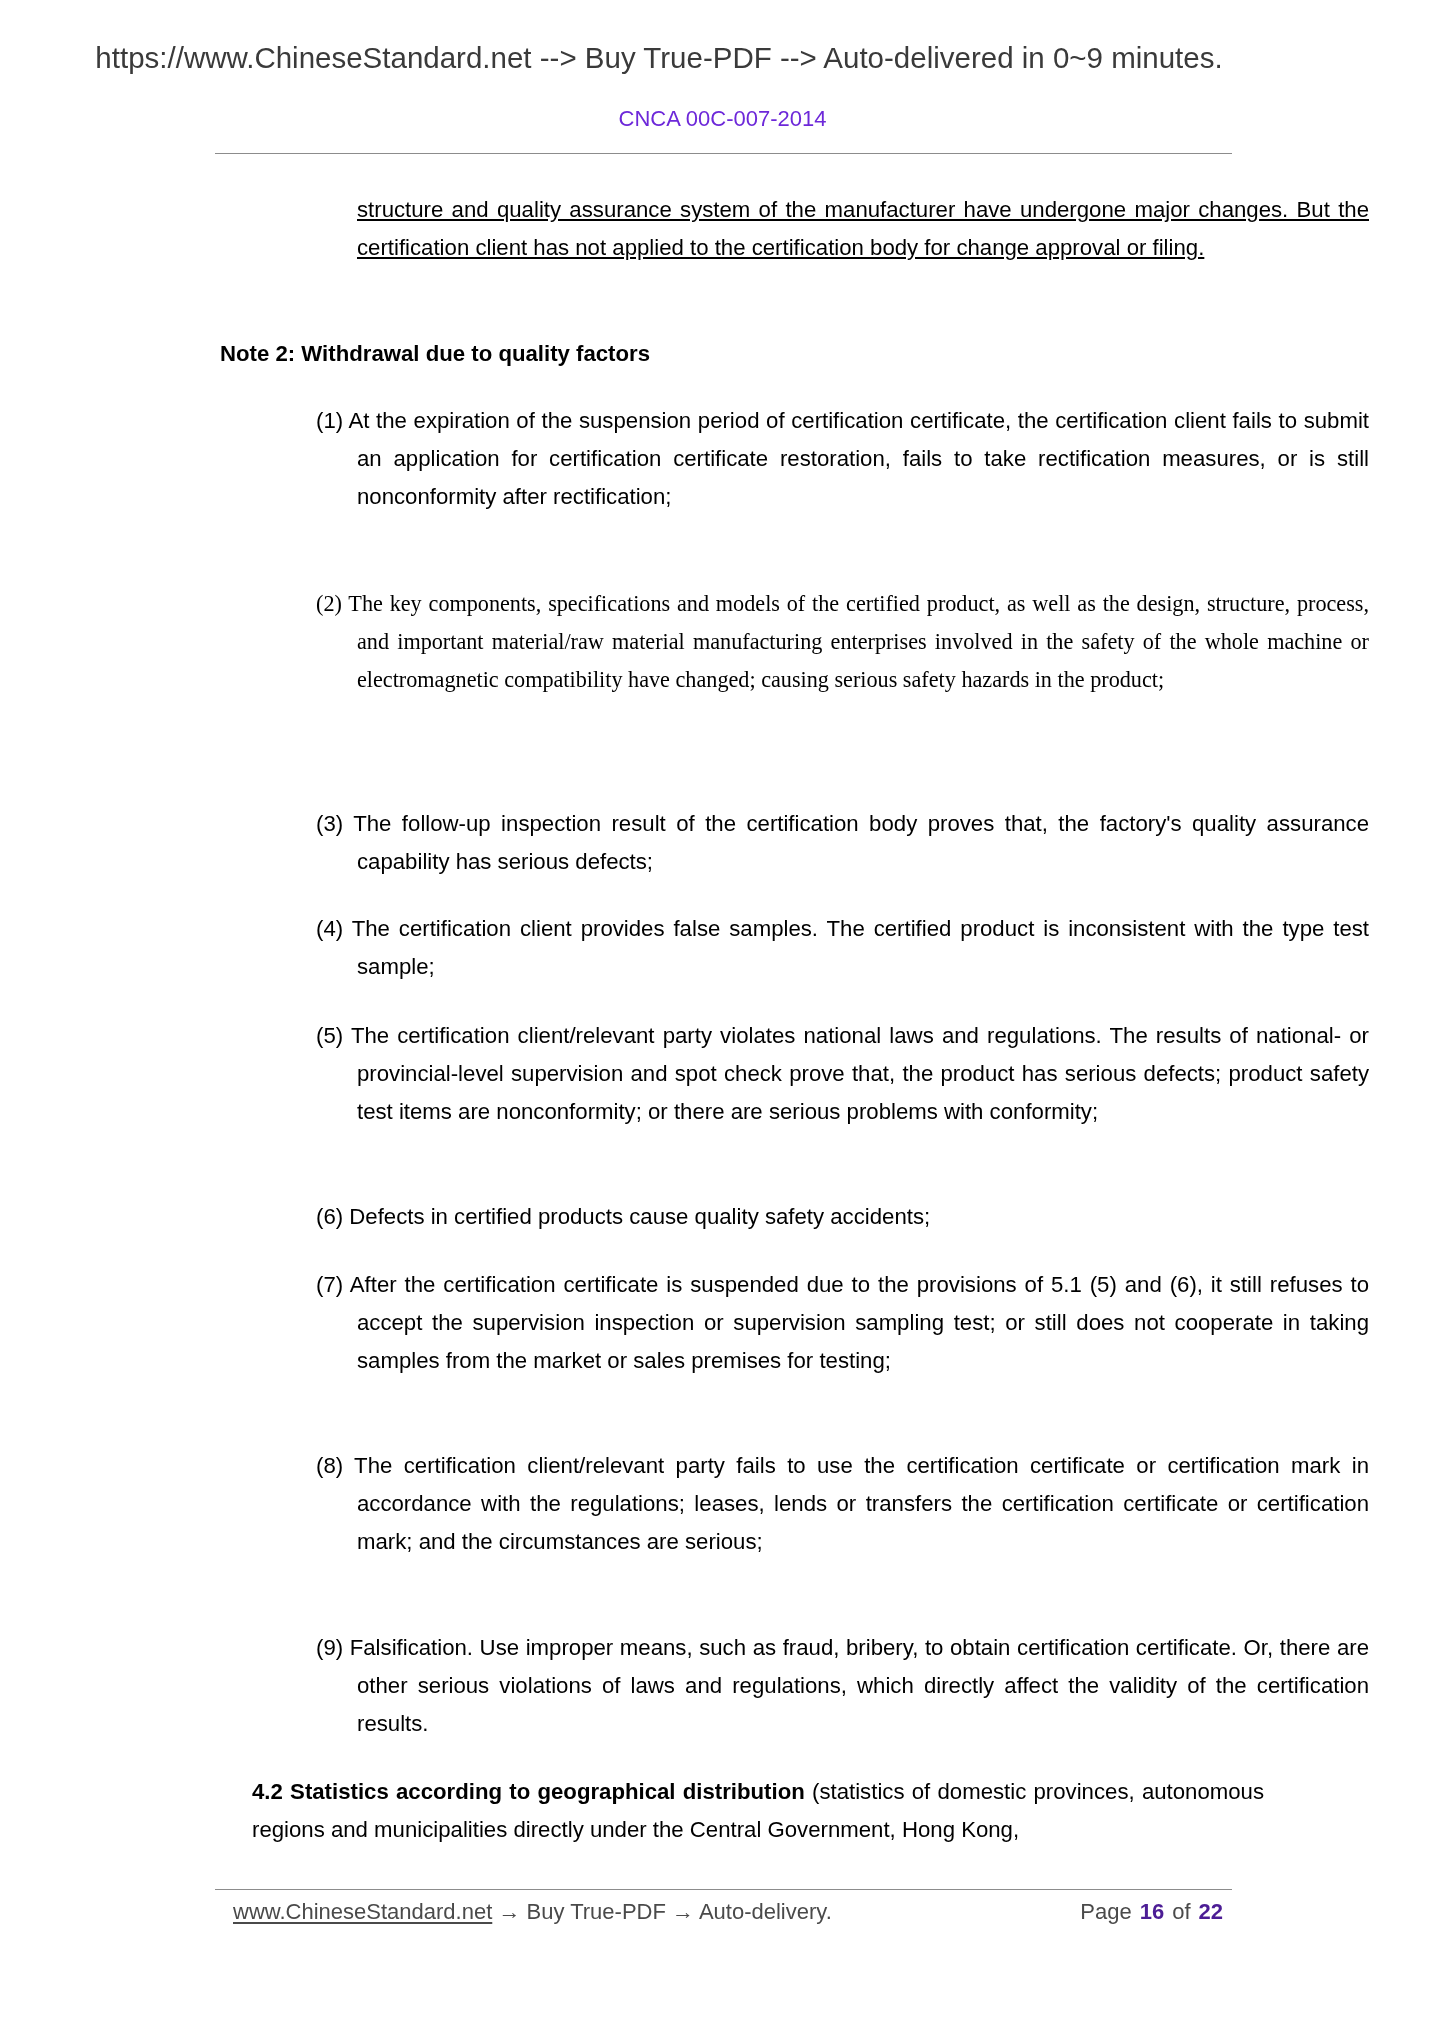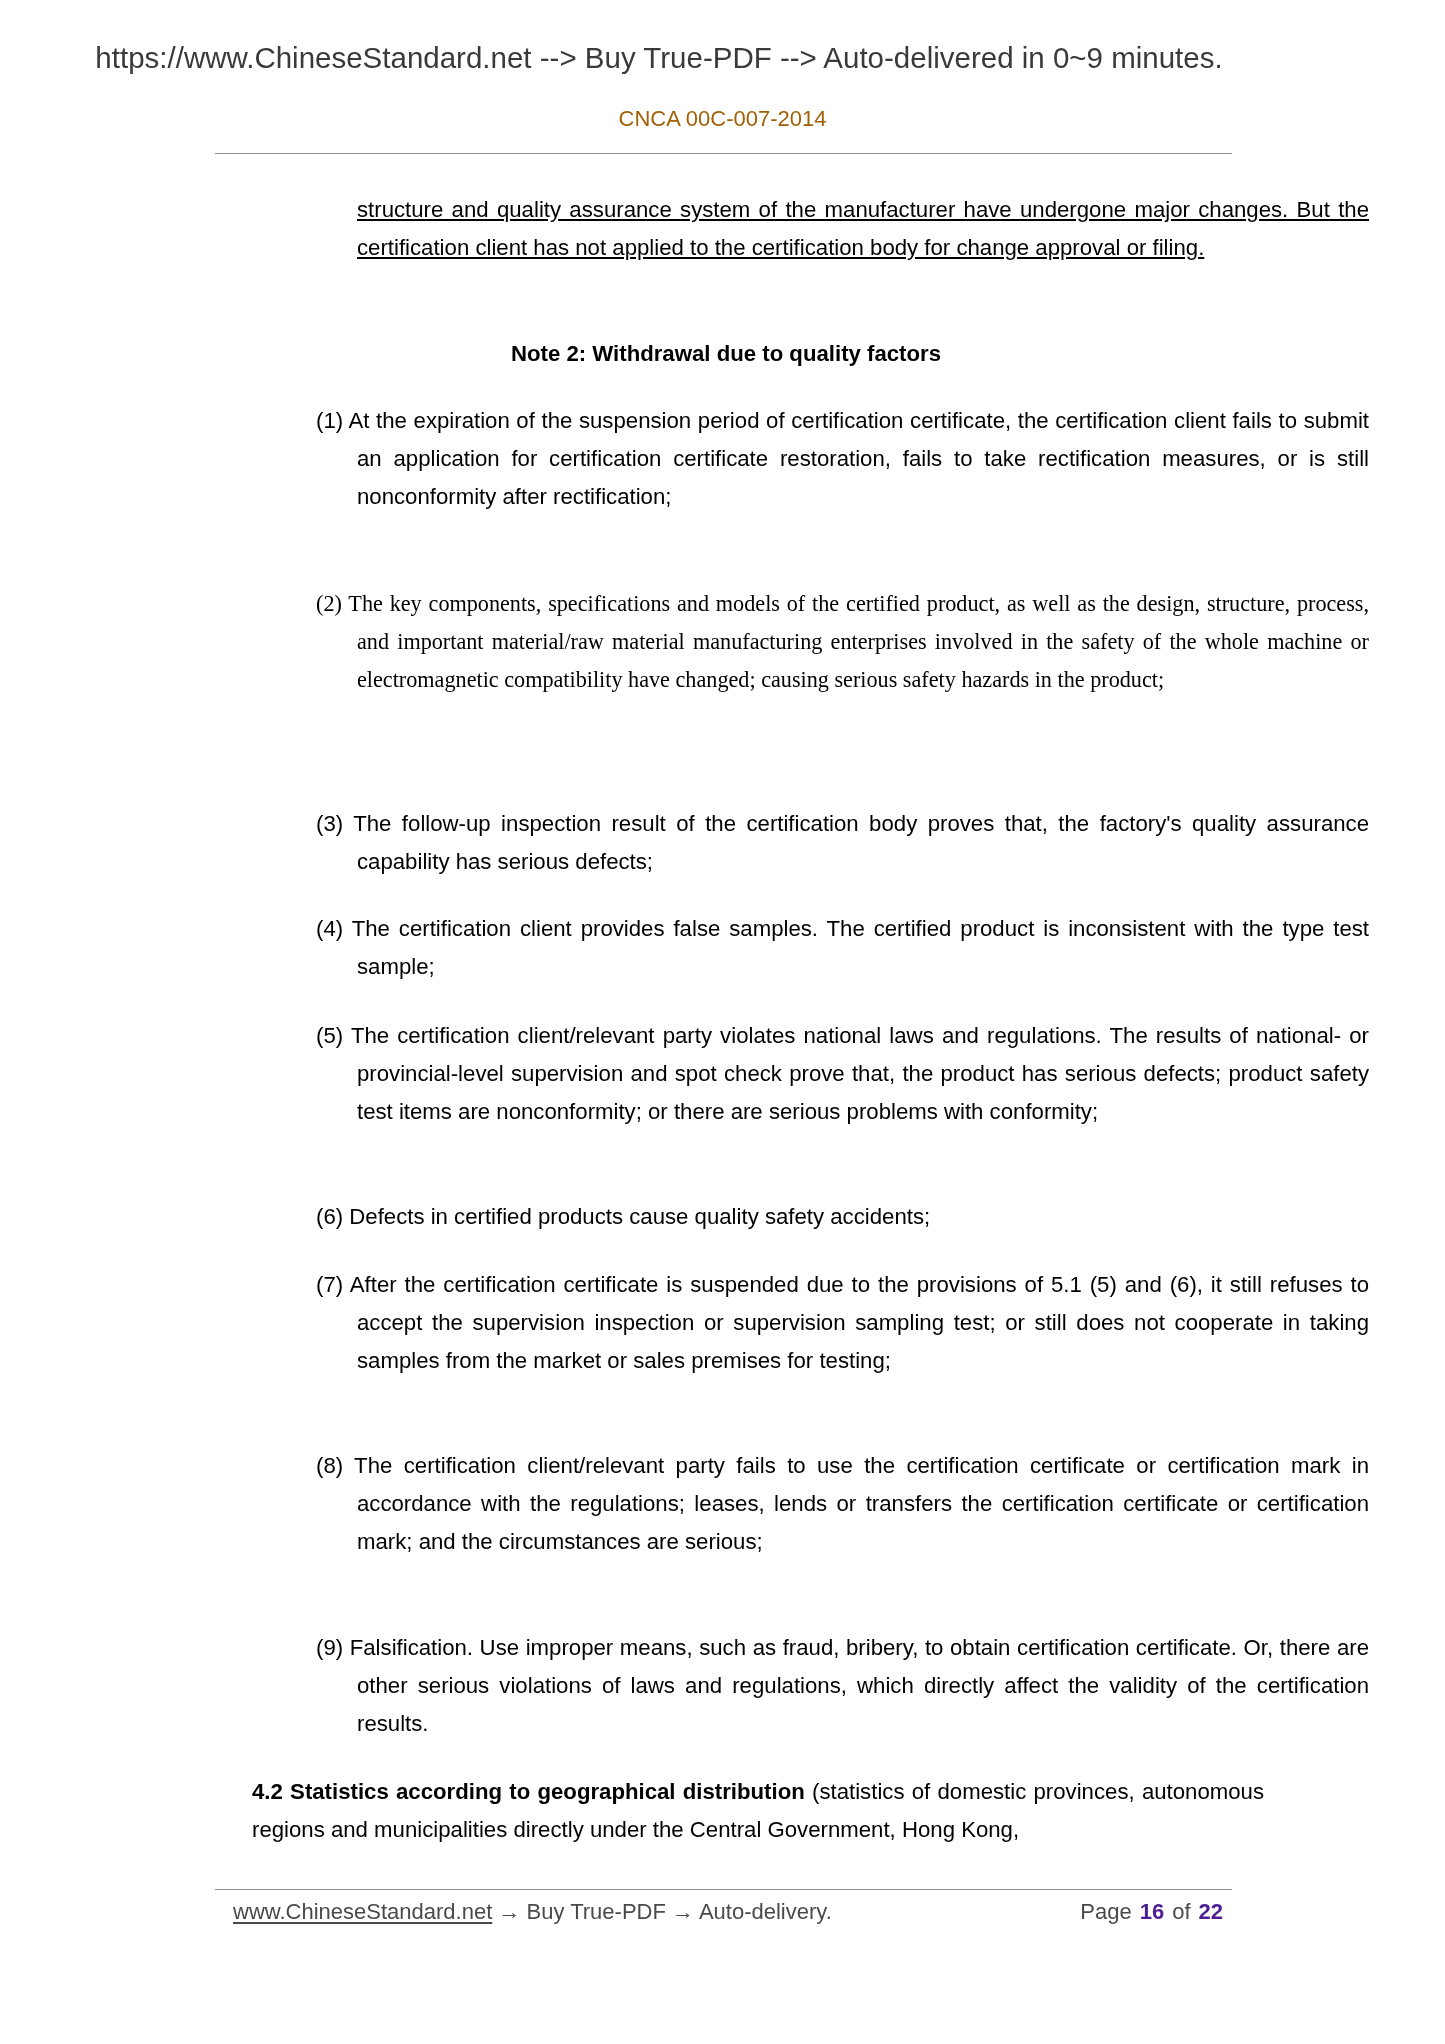--- a/index.html
+++ b/index.html
@@ -27,21 +27,21 @@
     white-space: nowrap;
   }
   .doc-code {
     position: absolute;
     left: 0;
     width: 1445px;
     top: 106px;
     text-align: center;
     font-size: 22px;
     line-height: 26px;
-    color: #a16207;
+    color: #6d28d9;
   }
   .rule {
     position: absolute;
     left: 215px;
     width: 1017px;
     height: 0;
     border-top: 1.5px solid #8c8c8c;
   }
   .rule.top { top: 153px; }
   .rule.bottom { top: 1889px; }
@@ -51,21 +51,20 @@
     left: 220px;
     top: 0;
     width: 1012px;
     font-size: 22.2px;
     line-height: 38px;
   }
   .block {
     position: absolute;
     left: 0;
     width: 1012px;
-    text-align: center;
   }
   .cont-para {
     padding-left: 137px;
     text-align: justify;
     text-align-last: left;
     text-decoration: underline;
   }
   .note-heading {
     font-weight: bold;
   }

